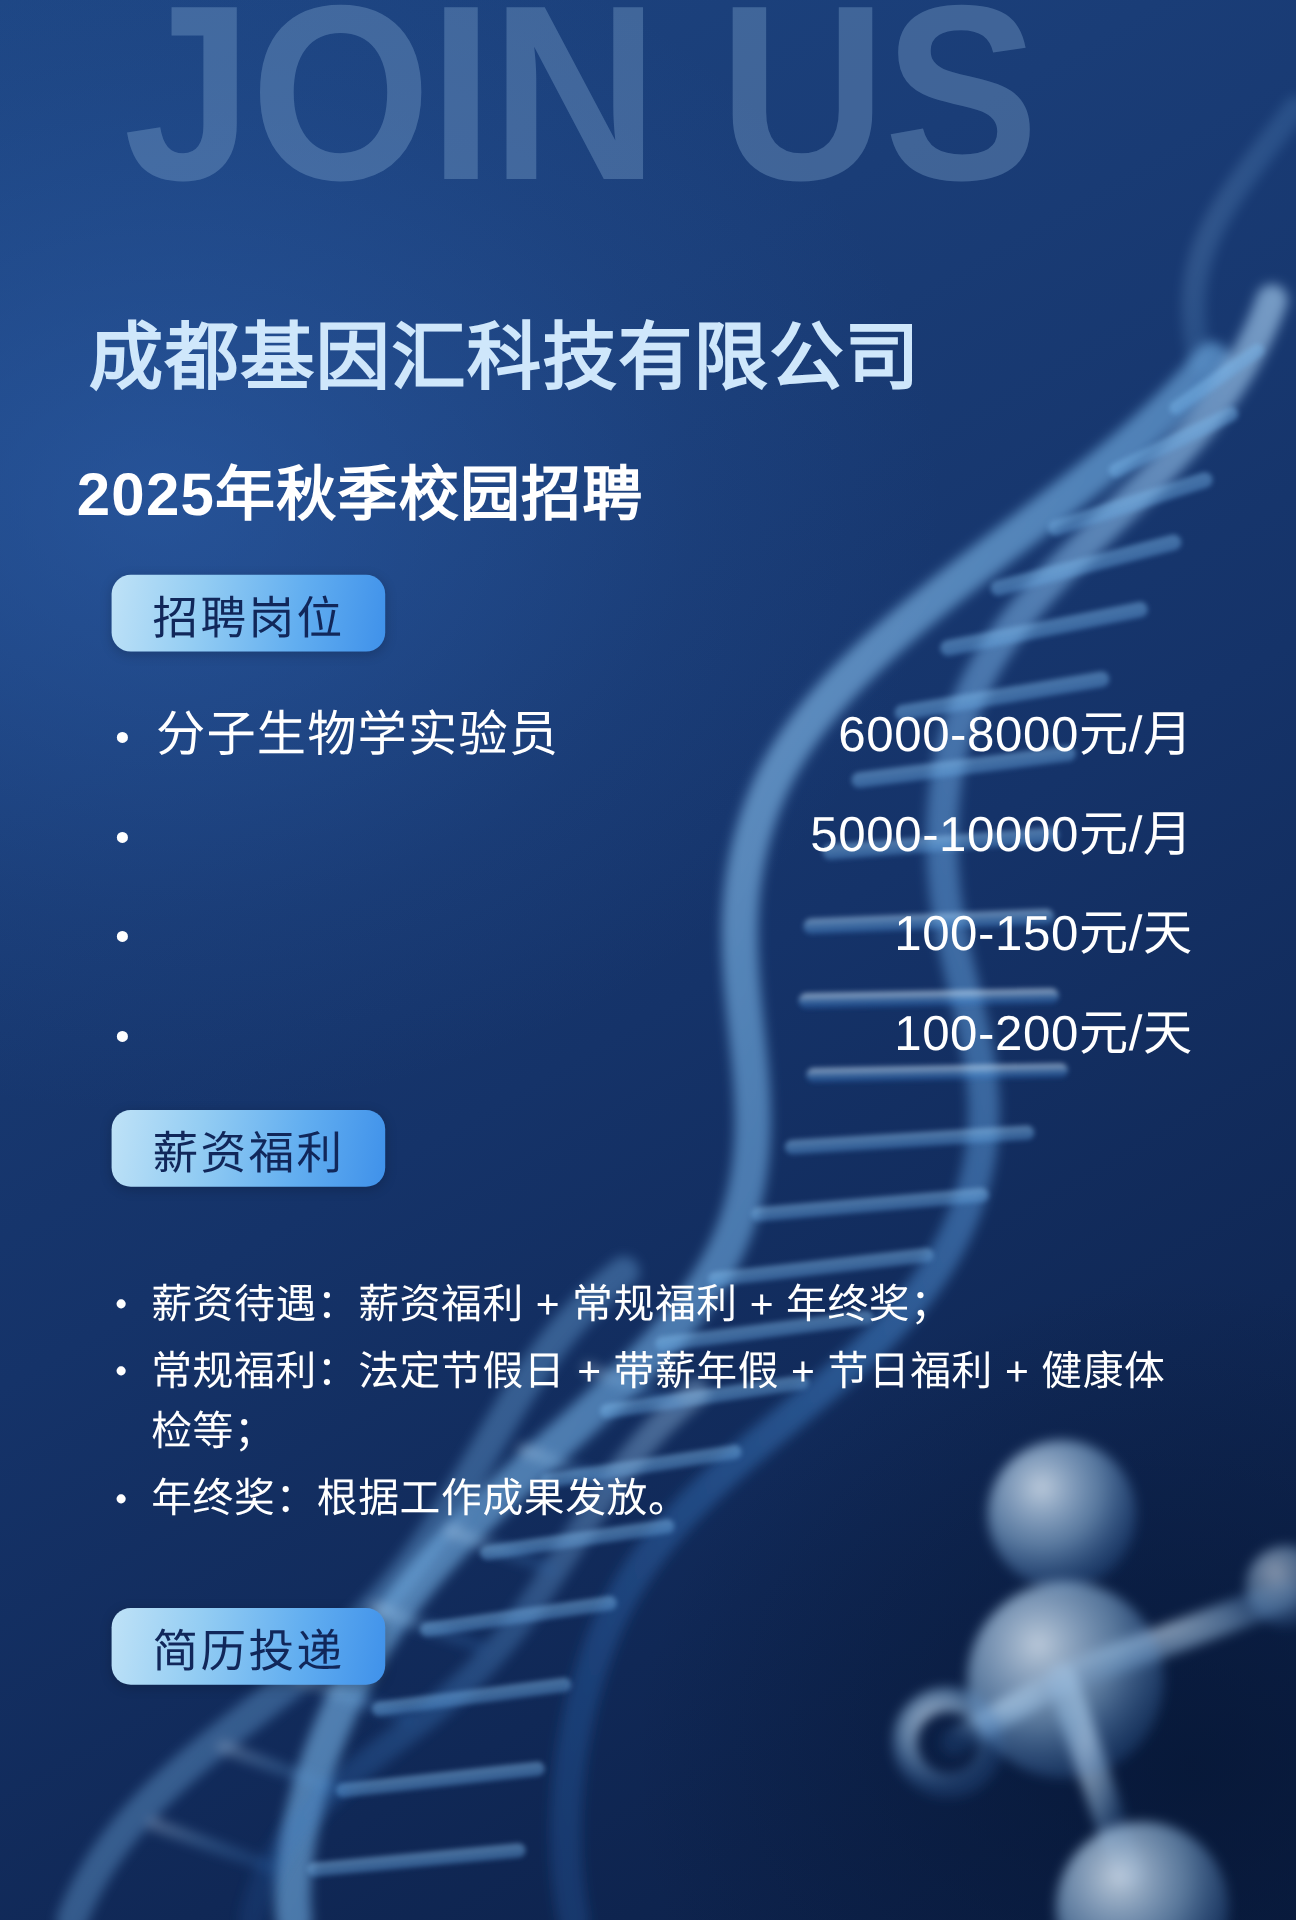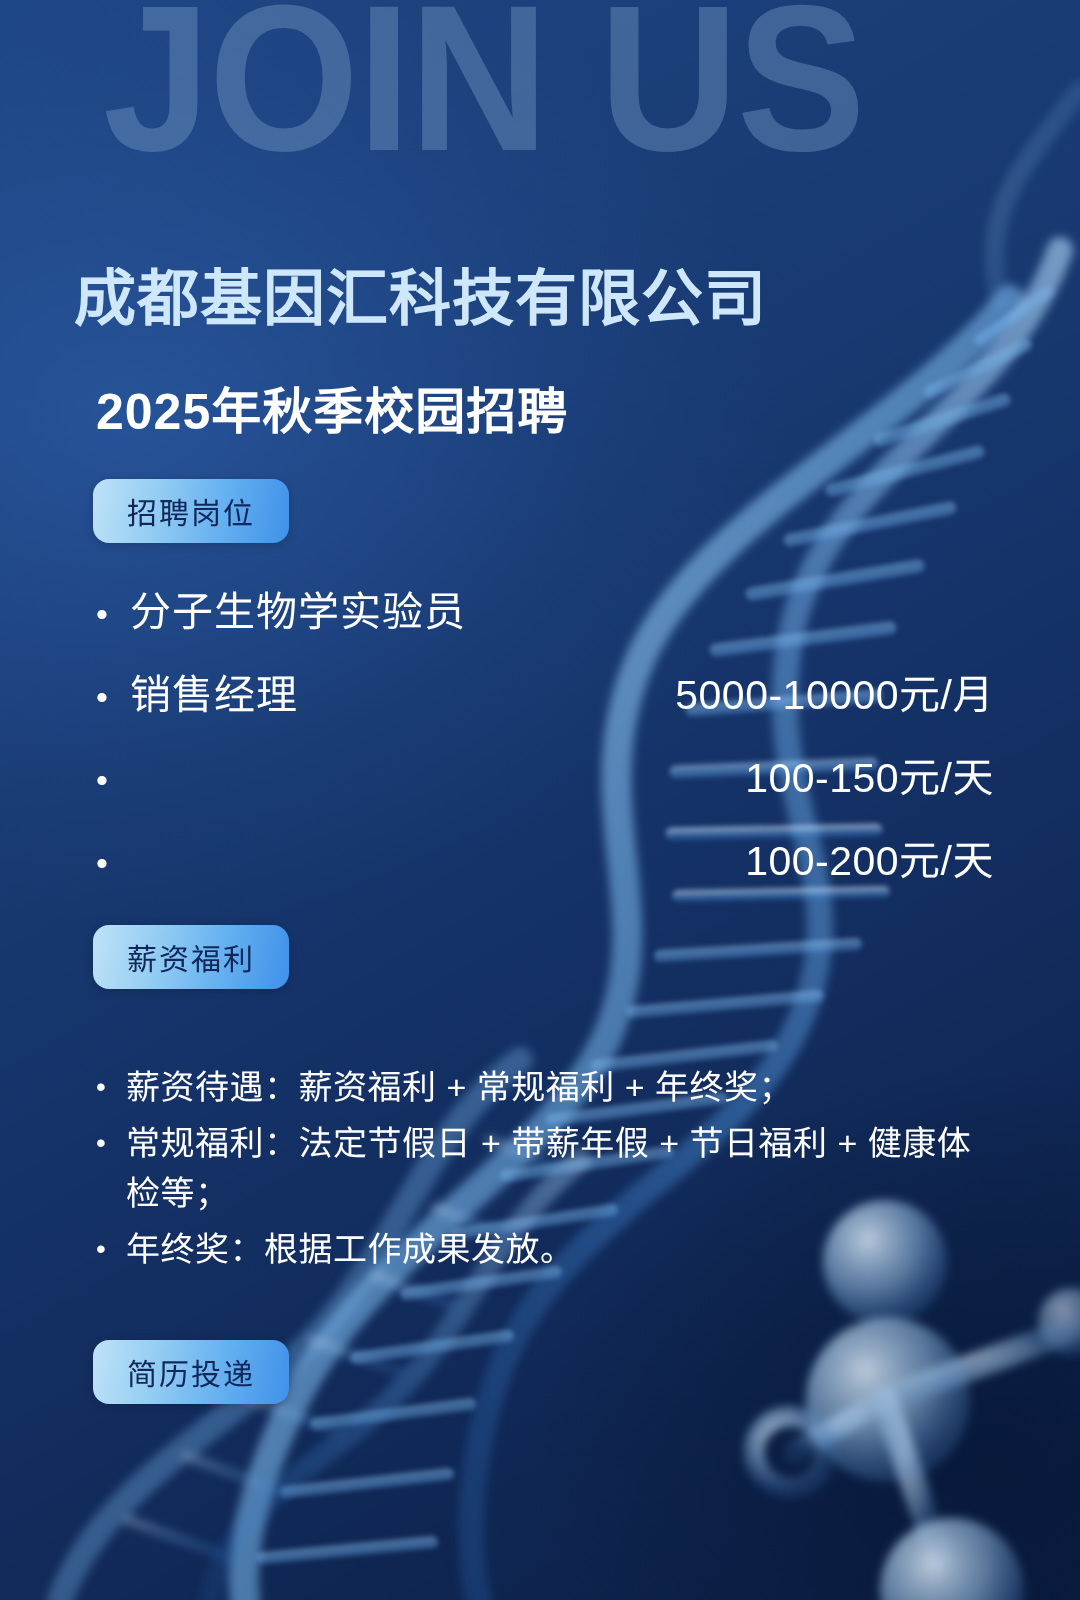--- a/index.html
+++ b/index.html
@@ -79,42 +79,42 @@
     top: 222px;
     font-size: 62px;
     line-height: 1.12;
     font-weight: 700;
     letter-spacing: 1px;
     color: #cfe7fb;
     white-space: nowrap;
   }
   .campaign-title {
     position: absolute;
-    left: 96px;
+    left: 64px;
     top: 342px;
     font-size: 50px;
     line-height: 1.15;
     font-weight: 700;
     letter-spacing: 1px;
     color: #ffffff;
     white-space: nowrap;
   }
 
   
   .badge {
     position: absolute;
     display: inline-flex;
     align-items: center;
     justify-content: center;
     height: 64px;
     padding: 0 34px;
     border-radius: 16px;
     background: linear-gradient(100deg, #bfe2f7 0%, #94cdf3 32%, #62aef0 68%, #3f91ea 100%);
     color: #11275a;
-    font-size: 30px;
+    font-size: 38px;
     font-weight: 500;
     letter-spacing: 2px;
     white-space: nowrap;
     box-shadow: 0 2px 10px rgba(0,0,0,0.18);
   }
   #badge-jobs    { left: 93px; top: 479px; }
   #badge-salary  { left: 93px; top: 925px; }
   #badge-resume  { left: 93px; top: 1340px; }
 
   
@@ -291,24 +291,24 @@
     <h1 class="company-name">成都基因汇科技有限公司</h1>
 
     <h2 class="campaign-title">2025年秋季校园招聘</h2>
 
     <div class="badge" id="badge-jobs">招聘岗位</div>
 
     <div class="jobs">
       <div class="job-row">
         <span class="bullet">•</span>
         <span class="job-title">分子生物学实验员</span>
+        <span class="job-salary">6000-8000元/月</span>
       </div>
       <div class="job-row">
         <span class="bullet">•</span>
-        <span class="job-title">销售经理</span>
         <span class="job-salary">5000-10000元/月</span>
       </div>
       <div class="job-row">
         <span class="bullet">•</span>
         <span class="job-salary">100-150元/天</span>
       </div>
       <div class="job-row">
         <span class="bullet">•</span>
         <span class="job-salary">100-200元/天</span>
       </div>

